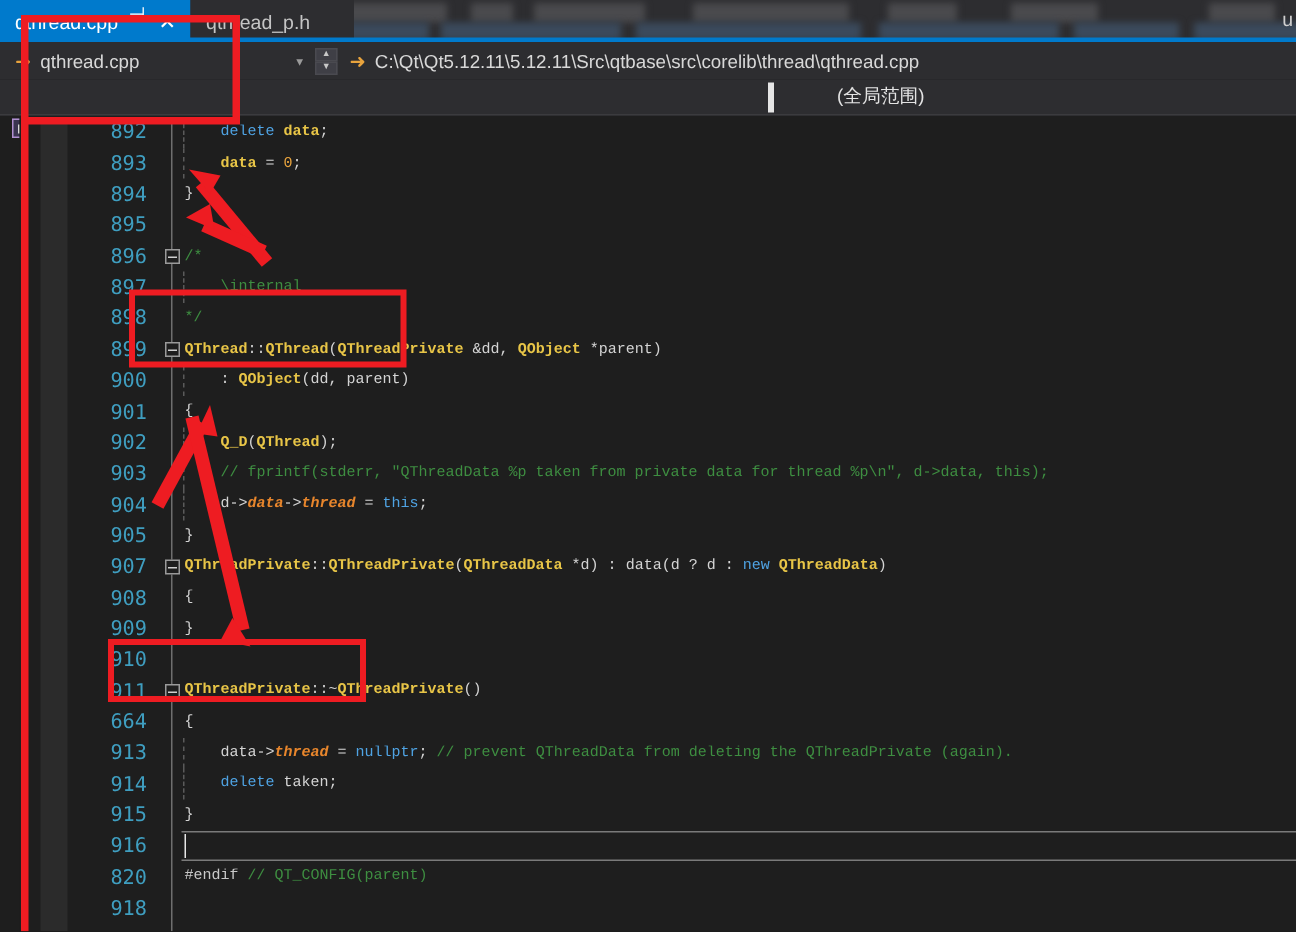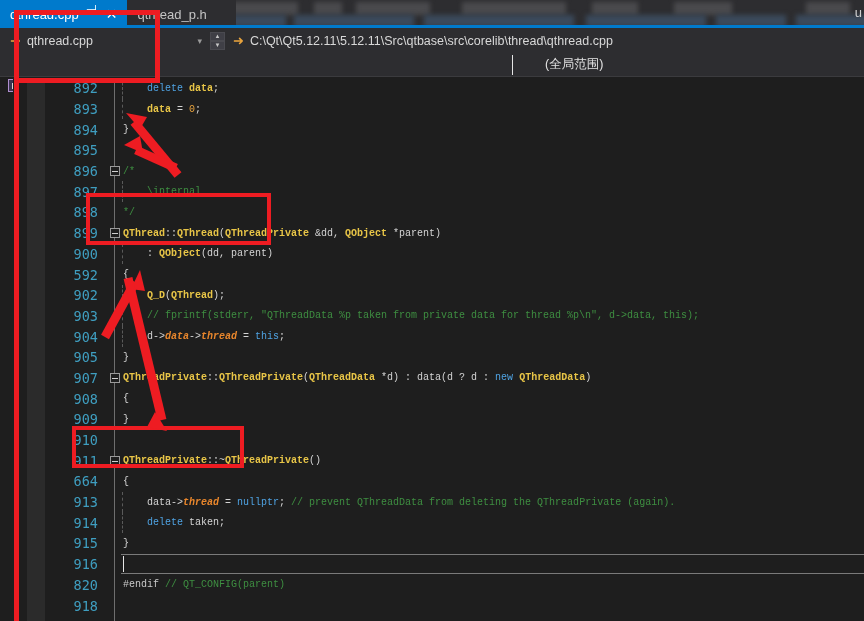--- a/index.html
+++ b/index.html
@@ -152,23 +152,23 @@
   }
   .misc-icon::after {
     content: "";
     position: absolute; left: 3px; top: 3px;
     width: 6px; height: 6px; background: #d8d8d8;
   }
   .scope-right {
     margin-left: 8px;
     width: 340px; height: 20px;
     display: flex; align-items: center;
-    padding-left: 32px;
+    padding-left: 42px;
     color: #e3e3e3; font-size: 12.5px;
-    border-left: 1px solid #e5e5e5;
+    border-left: 4px solid #e5e5e5;
   }
 
   
   .editor {
     position: absolute; left: 0; top: 78px;
     width: 864px; height: 543px;
     background: #1e1e1e;
     overflow: hidden;
     margin-left: 13px;
   }
@@ -355,21 +355,21 @@
     <div class="code-rows" id="code-rows">
         <div class="row"><span class="lnum">892</span><span class="fold"></span><span class="codetext"><span class="c-plain">    </span><span class="c-kw">delete</span><span class="c-plain"> </span><span class="c-type">data</span><span class="c-punct">;</span></span><span class="dash" style="left: 109px;"></span></div>
         <div class="row"><span class="lnum">893</span><span class="fold"></span><span class="codetext"><span class="c-plain">    </span><span class="c-type">data</span><span class="c-op"> = </span><span class="c-num">0</span><span class="c-punct">;</span></span><span class="dash" style="left: 109px;"></span></div>
         <div class="row"><span class="lnum">894</span><span class="fold"></span><span class="codetext"><span class="c-punct">}</span></span></div>
         <div class="row"><span class="lnum">895</span><span class="fold"></span><span class="codetext"></span></div>
         <div class="row"><span class="lnum">896</span><span class="fold"><span class="fold-box"></span></span><span class="codetext"><span class="c-cmt">/*</span></span></div>
         <div class="row"><span class="lnum">897</span><span class="fold"></span><span class="codetext"><span class="c-cmt">    \internal</span></span><span class="dash" style="left: 109px;"></span></div>
         <div class="row"><span class="lnum">898</span><span class="fold"></span><span class="codetext"><span class="c-cmt">*/</span></span></div>
         <div class="row"><span class="lnum">899</span><span class="fold"><span class="fold-box"></span></span><span class="codetext"><span class="c-type">QThread</span><span class="c-punct">::</span><span class="c-type">QThread</span><span class="c-punct">(</span><span class="c-type">QThreadPrivate</span><span class="c-plain"> &amp;dd, </span><span class="c-type">QObject</span><span class="c-plain"> *parent)</span></span></div>
         <div class="row"><span class="lnum">900</span><span class="fold"></span><span class="codetext"><span class="c-punct">    : </span><span class="c-type">QObject</span><span class="c-plain">(dd, parent)</span></span><span class="dash" style="left: 109px;"></span></div>
-        <div class="row"><span class="lnum">592</span><span class="fold"></span><span class="codetext"><span class="c-punct">{</span></span></div>
+        <div class="row"><span class="lnum">901</span><span class="fold"></span><span class="codetext"><span class="c-punct">{</span></span></div>
         <div class="row"><span class="lnum">902</span><span class="fold"></span><span class="codetext"><span class="c-plain">    </span><span class="c-type">Q_D</span><span class="c-punct">(</span><span class="c-type">QThread</span><span class="c-punct">);</span></span><span class="dash" style="left: 109px;"></span></div>
         <div class="row"><span class="lnum">903</span><span class="fold"></span><span class="codetext"><span class="c-cmt">    // fprintf(stderr, "QThreadData %p taken from private data for thread %p\n", d-&gt;data, this);</span></span><span class="dash" style="left: 109px;"></span></div>
         <div class="row"><span class="lnum">904</span><span class="fold"></span><span class="codetext"><span class="c-plain">    d-&gt;</span><span class="c-field">data</span><span class="c-op">-&gt;</span><span class="c-field">thread</span><span class="c-op"> = </span><span class="c-kw">this</span><span class="c-punct">;</span></span><span class="dash" style="left: 109px;"></span></div>
         <div class="row"><span class="lnum">905</span><span class="fold"></span><span class="codetext"><span class="c-punct">}</span></span></div>
         <div class="row"><span class="lnum">907</span><span class="fold"><span class="fold-box"></span></span><span class="codetext"><span class="c-type">QThreadPrivate</span><span class="c-punct">::</span><span class="c-type">QThreadPrivate</span><span class="c-punct">(</span><span class="c-type">QThreadData</span><span class="c-plain"> *d) : data(d ? d : </span><span class="c-kw">new</span><span class="c-plain"> </span><span class="c-type">QThreadData</span><span class="c-punct">)</span></span></div>
         <div class="row"><span class="lnum">908</span><span class="fold"></span><span class="codetext"><span class="c-punct">{</span></span></div>
         <div class="row"><span class="lnum">909</span><span class="fold"></span><span class="codetext"><span class="c-punct">}</span></span></div>
         <div class="row"><span class="lnum">910</span><span class="fold"></span><span class="codetext"></span></div>
         <div class="row"><span class="lnum">911</span><span class="fold"><span class="fold-box"></span></span><span class="codetext"><span class="c-type">QThreadPrivate</span><span class="c-punct">::~</span><span class="c-type">QThreadPrivate</span><span class="c-punct">()</span></span></div>
         <div class="row"><span class="lnum">664</span><span class="fold"></span><span class="codetext"><span class="c-punct">{</span></span></div>

